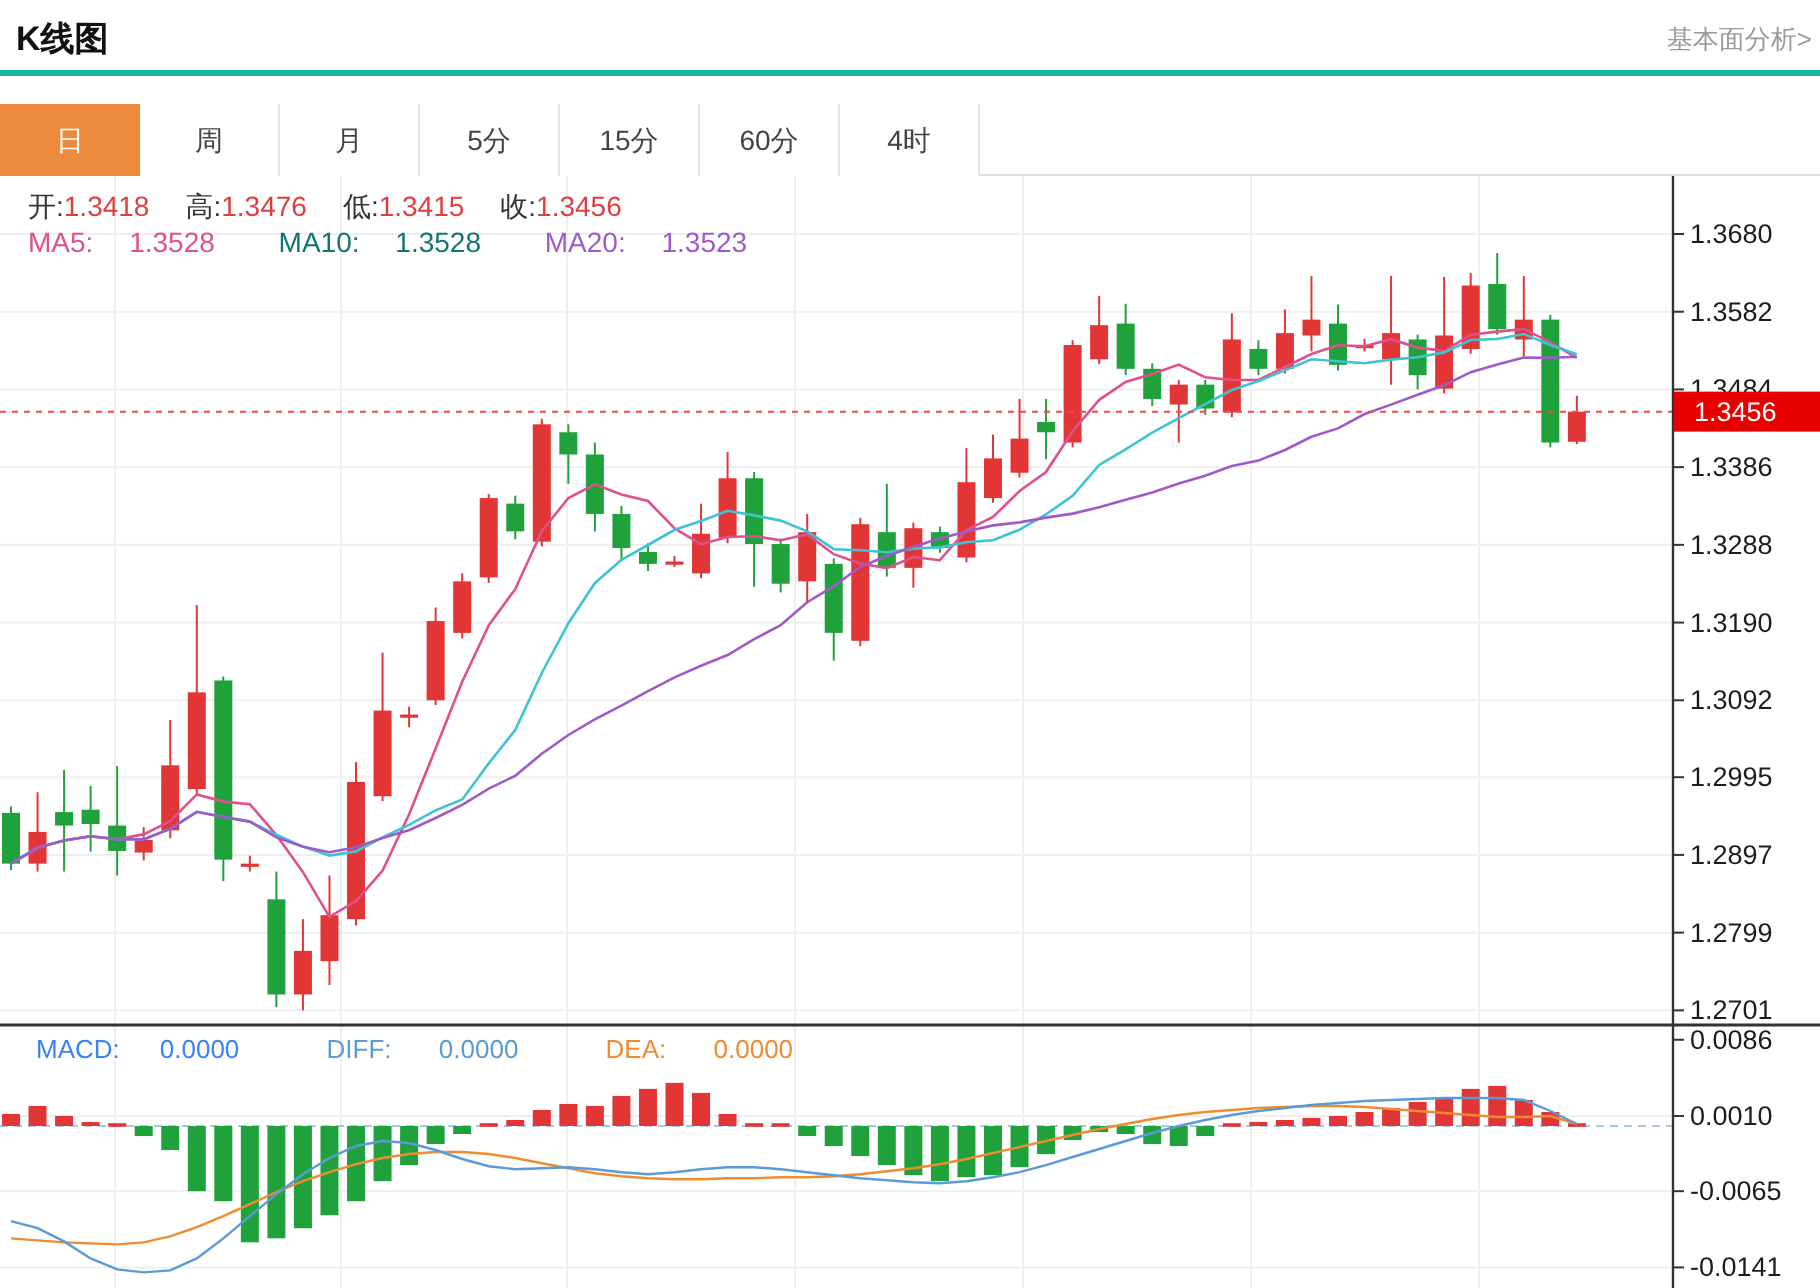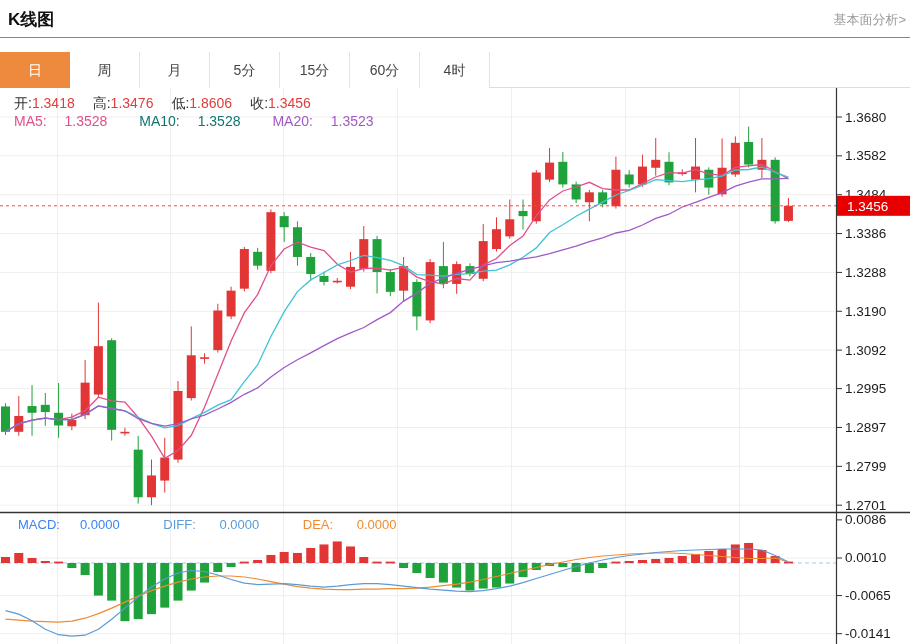--- a/index.html
+++ b/index.html
@@ -1,19 +1,19 @@
 <!DOCTYPE html>
 <html style="--accent: #ee8a3e;"><head>
 <meta charset="utf-8">
 <style>
   html,body{margin:0;padding:0;background:#fff;}
   #app{position:relative;width:910px;height:644px;background:#fff;overflow:hidden;
        font-family:"Liberation Sans",sans-serif;}
   
-  .hdr{position:absolute;top:0;left:0;width:910px;height:38px;border-bottom:1px solid #14b8a6;box-sizing:border-box;}
+  .hdr{position:absolute;top:0;left:0;width:910px;height:38px;border-bottom:3px solid #14b8a6;box-sizing:border-box;}
   .hdr-title{position:absolute;left:8px;top:8px;font-size:17px;font-weight:bold;color:#111;}
   .hdr-link{position:absolute;right:4px;top:11px;font-size:13px;color:#999;text-decoration:none;cursor:pointer;}
   
   .tabbar{position:absolute;top:52px;left:0;width:910px;height:36px;border-bottom:1px solid #ddd;box-sizing:border-box;display:flex;}
   .tab{width:70px;height:36px;line-height:36px;text-align:center;font-size:14px;color:#444;
        background:#fff;border-right:1px solid #e3e3e3;box-sizing:border-box;cursor:pointer;flex:0 0 auto;}
   .tab.active{background:var(--accent,#ee8a3e);color:#fff;border-right:none;}
   
   .legend1{position:absolute;left:14px;top:95px;font-size:14px;z-index:3;white-space:nowrap;}
   .legend1 .lab{color:#333;}
@@ -37,21 +37,21 @@
       <div class="tab active">日</div>
       <div class="tab">周</div>
       <div class="tab">月</div>
       <div class="tab">5分</div>
       <div class="tab">15分</div>
       <div class="tab">60分</div>
       <div class="tab">4时</div>
     </div>
 
   <div class="legend1">
-    <span class="lab">开:</span><span class="val" style="color: rgb(224, 62, 62);">1.3418</span><span class="lab">高:</span><span class="val" style="color: rgb(224, 62, 62);">1.3476</span><span class="lab">低:</span><span class="val" style="color: rgb(224, 62, 62);">1.8606</span><span class="lab">收:</span><span class="val" style="color: rgb(224, 62, 62);">1.3456</span>
+    <span class="lab">开:</span><span class="val" style="color: rgb(224, 62, 62);">1.3418</span><span class="lab">高:</span><span class="val" style="color: rgb(224, 62, 62);">1.3476</span><span class="lab">低:</span><span class="val" style="color: rgb(224, 62, 62);">1.3415</span><span class="lab">收:</span><span class="val" style="color: rgb(224, 62, 62);">1.3456</span>
   </div>
 
   <div class="legend2">
     <span id="ma5sp" style="color: rgb(224, 80, 140);"><span>MA5:</span> <span>1.3528</span></span>
     <span id="ma10sp" style="color: #0f766e; margin-top: 35px;"><span>MA10:</span> <span>1.3528</span></span>
     <span id="ma20sp" style="color: rgb(160, 90, 200); text-align: center;"><span>MA20:</span> <span>1.3523</span></span>
   </div>
 
   <div class="macdlegend">
     <span id="macdsp" style="color: #3b82f6;"><span>MACD:</span><span>0.0000</span></span>

